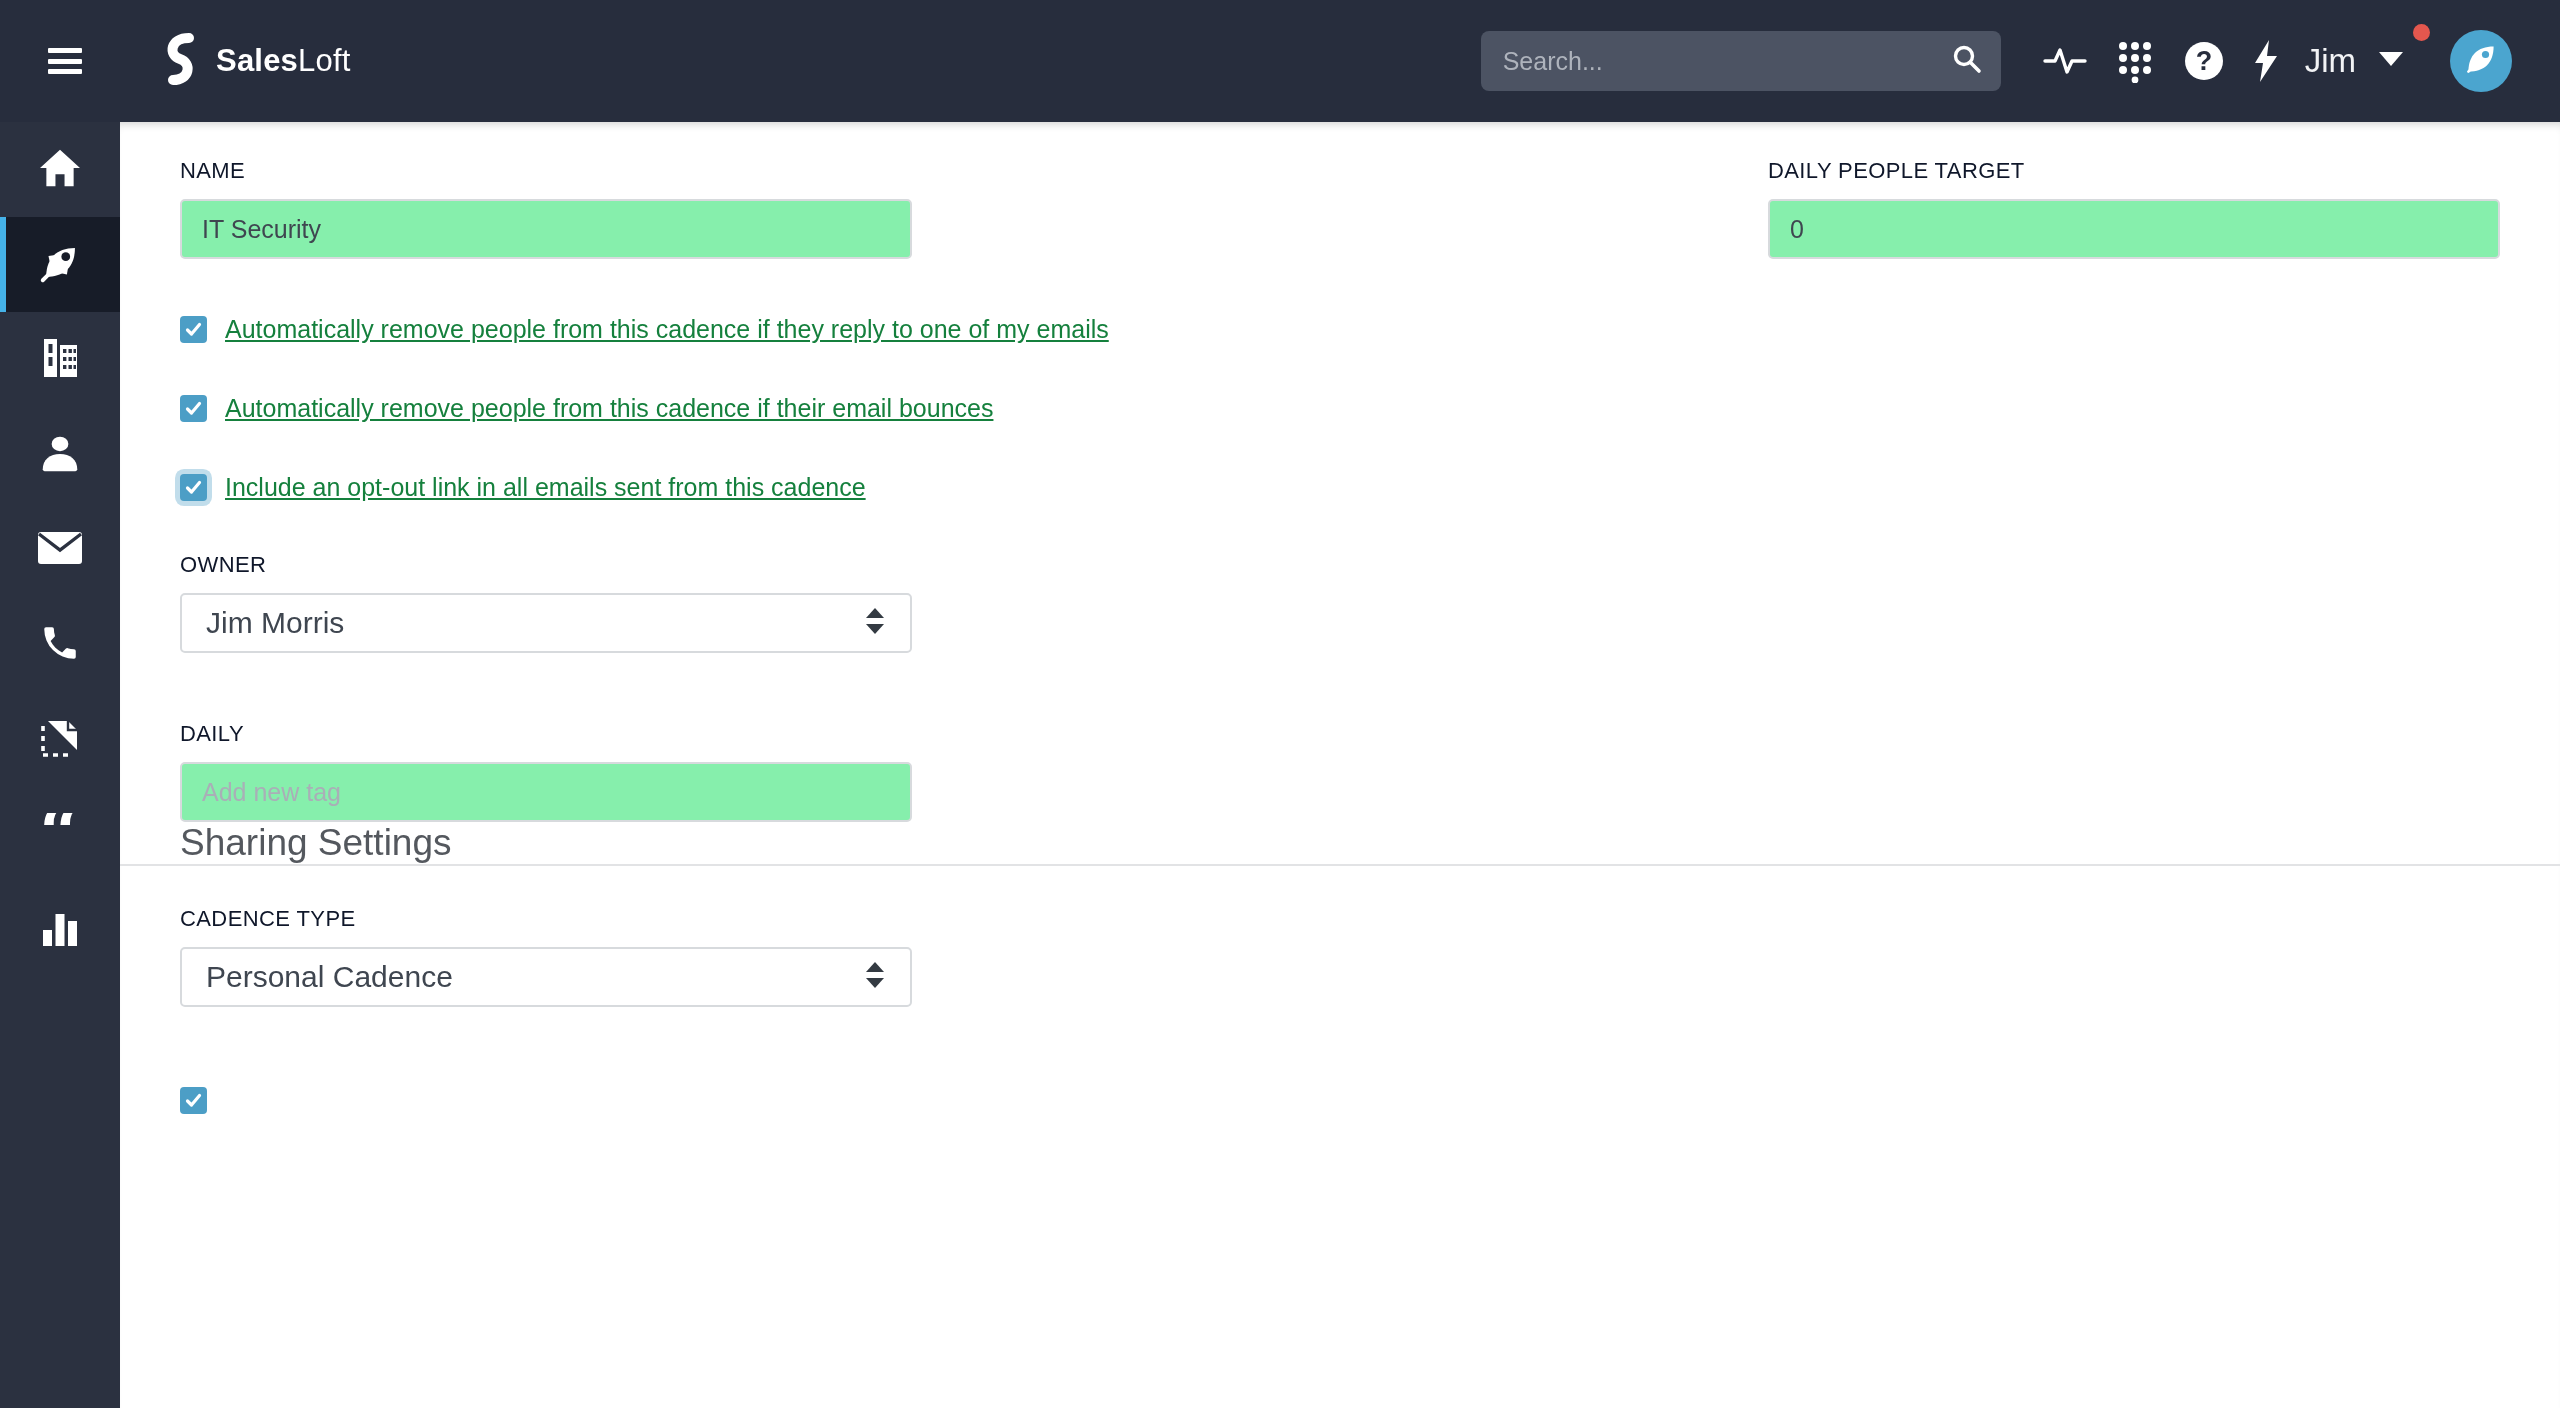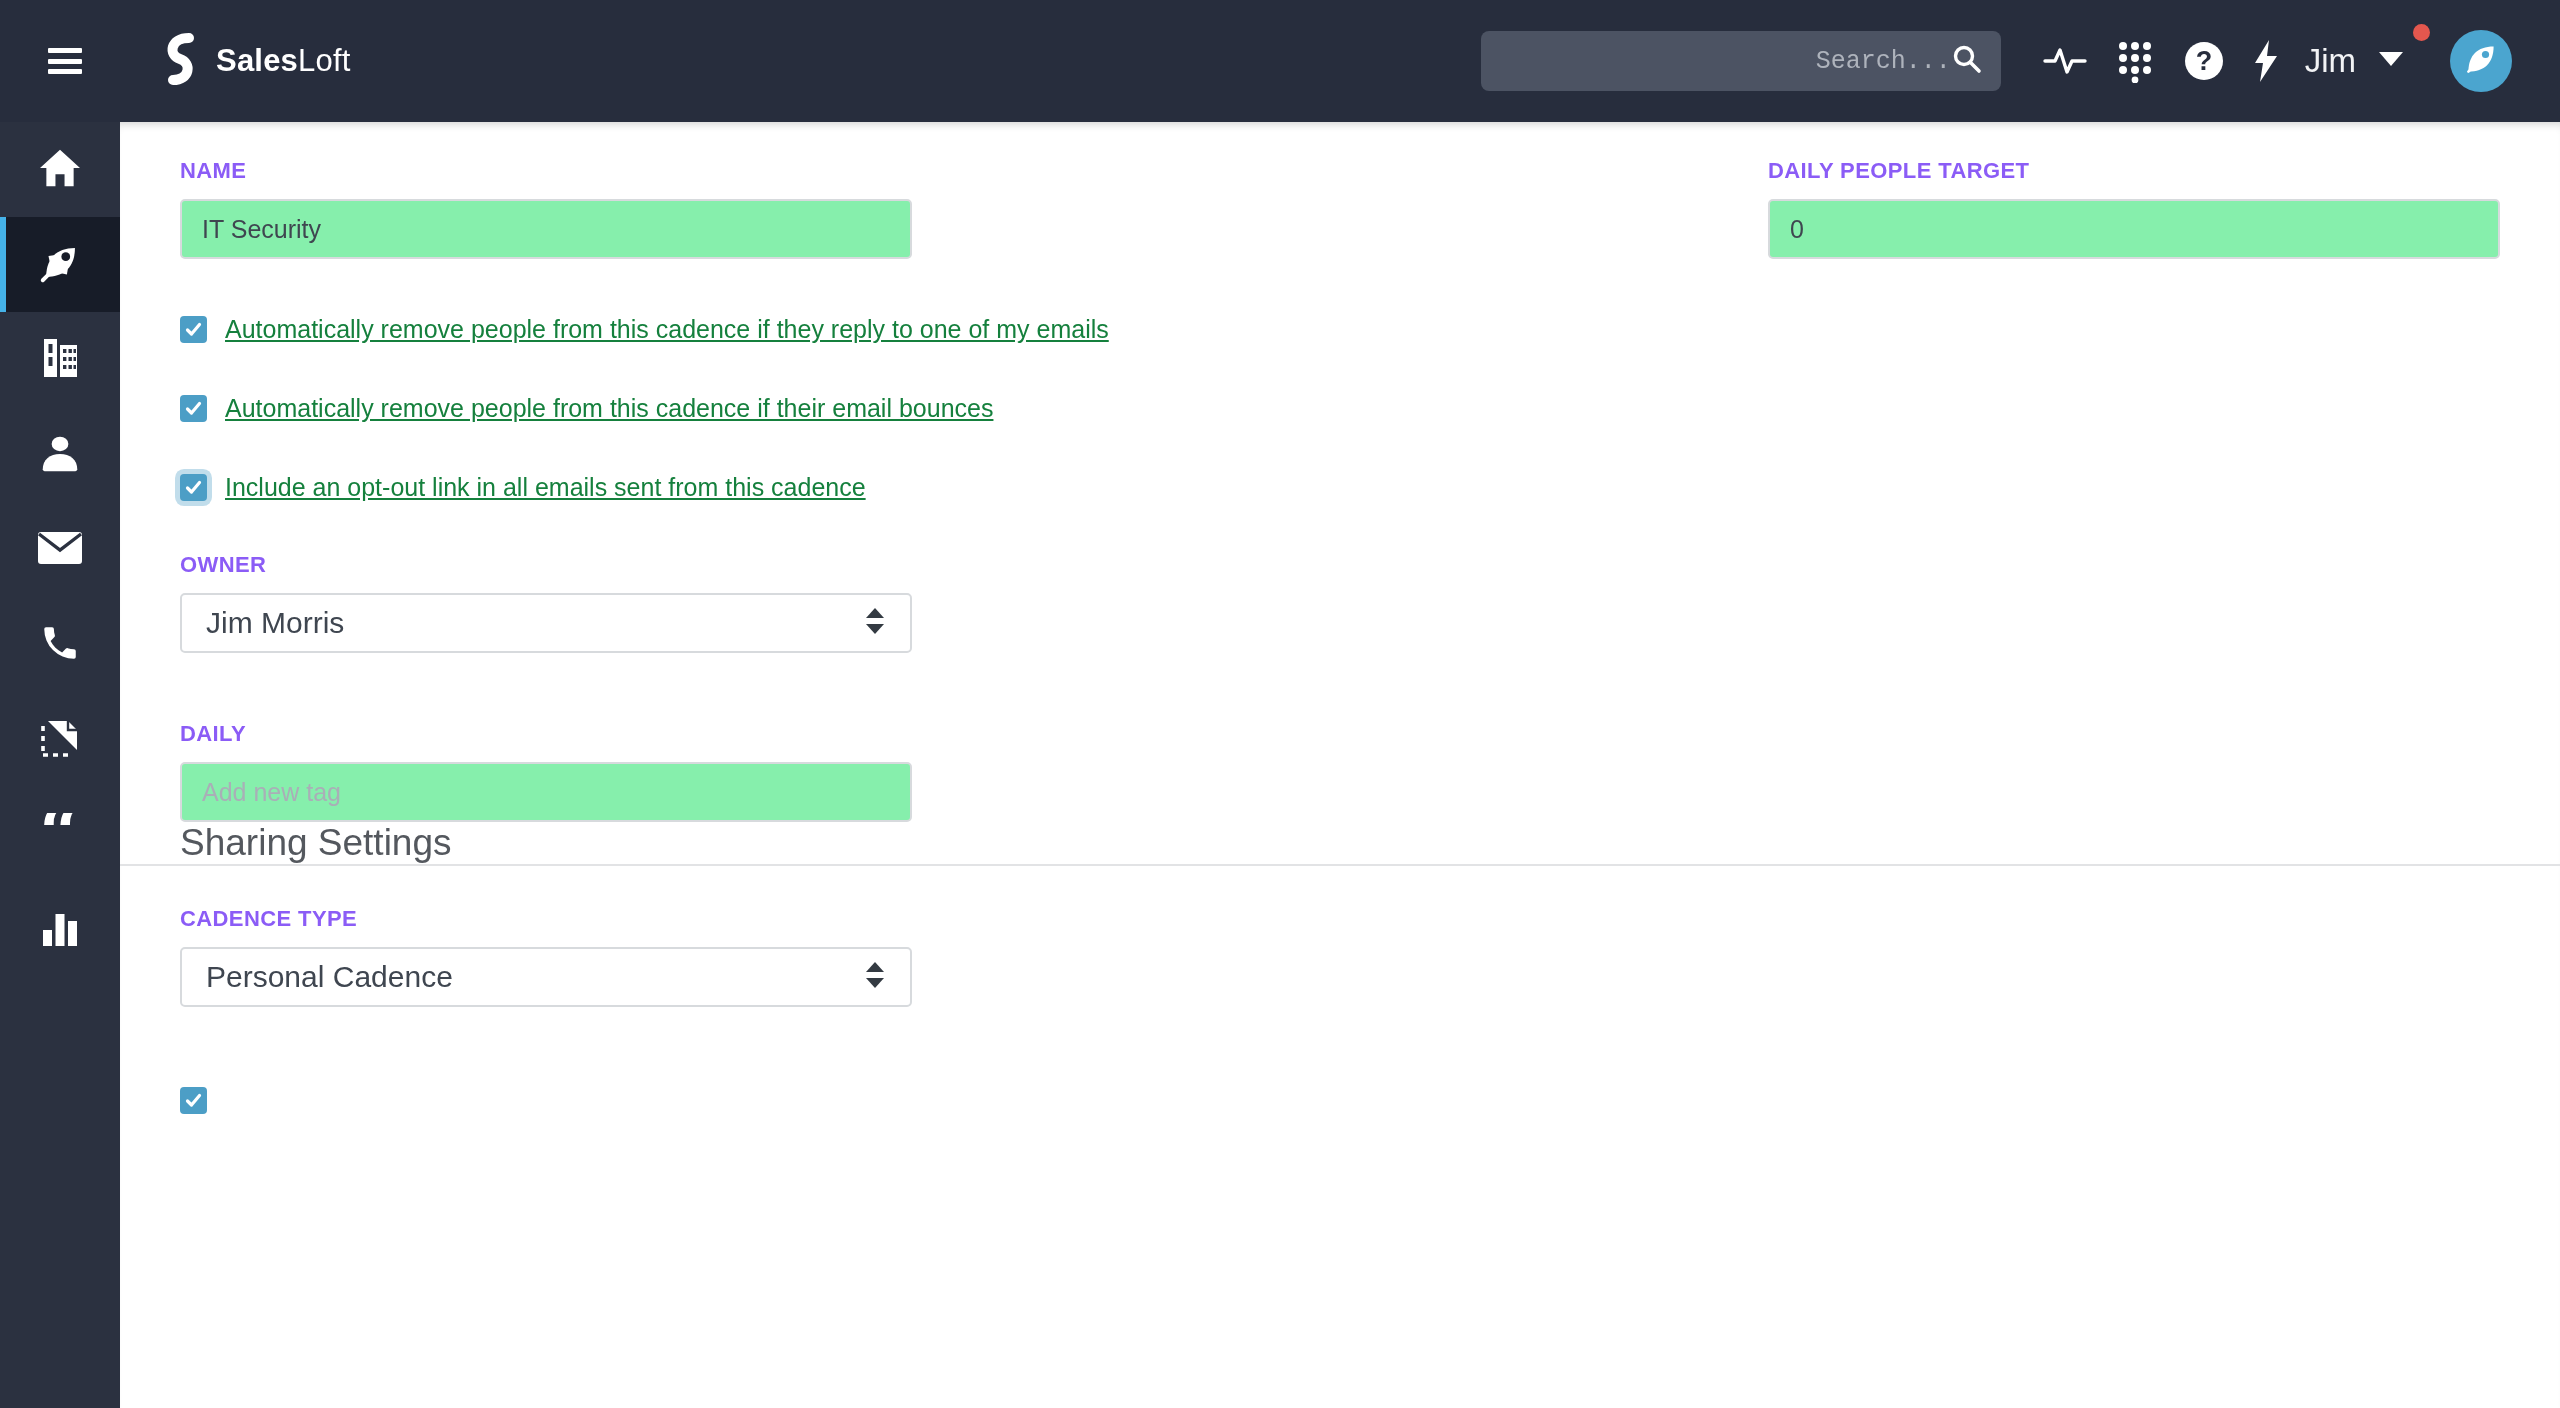--- a/index.html
+++ b/index.html
@@ -22,21 +22,21 @@
   .logo-text .bold { font-weight:700; }
   .logo-text .light { font-weight:300; }
 
   .nav-right { margin-left:auto; display:flex; align-items:center; margin-right:48px; }
   .search-box {
     width:520px; height:60px; background:#4c5363; border-radius:8px;
     display:flex; align-items:center; padding:0 18px 0 22px;
   }
   .search-box input {
     flex:1; background:transparent; border:none; outline:none;
-    font-size:25px; color:#e8eaed; font-family:Liberation Mono, monospace;text-align:right;
+    font-size:25px; color:#e8eaed; font-family:Liberation Sans, sans-serif;
   }
   .search-box input::placeholder { color:#aeb3bc; }
   .nav-icons { display:flex; align-items:center; margin-left:28px; }
   .nav-icon-btn { background:none; border:none; cursor:pointer; padding:0;
     margin:0 14px; display:flex; align-items:center; }
   .user-menu { display:flex; align-items:center; position:relative; margin-left:12px; cursor:pointer; }
   .user-name { font-size:33px; color:#f2f3f5; margin-right:22px; }
   .notif-dot { position:absolute; right:-26px; top:-18px; width:17px; height:17px;
     border-radius:50%; background:#e4574e; }
   .avatar { width:62px; height:62px; border-radius:50%; background:#4ba5cf;
@@ -64,21 +64,21 @@
     background:#ffffff; overflow:hidden;
     box-shadow:inset 0 8px 8px -6px rgba(0,0,0,0.18);
   }
   .page-header { padding:58px 60px 42px 52px; border-bottom:2px solid #e2e3e5; }
   .page-title { font-size:39px; font-weight:400; color:#54585e; }
 
   .form-area { padding:36px 60px 0 60px; }
   .form-row { display:flex; justify-content:space-between; }
   .field { width:732px; }
   .field-label {
-    display:block; font-size:22px; font-weight:700; color:#8b5cf6;
+    display:block; font-size:22px; font-weight:400; color:#0f172a;
     letter-spacing:0.4px; margin-bottom:15px;
   }
   .text-input {
     width:100%; height:60px; border:2px solid #d7dadd; border-radius:5px;
     font-size:25px; color:#3f4650; padding:0 20px;
     font-family:"Liberation Sans", sans-serif; outline:none; background:#86efac;
   }
   .text-input::placeholder { color:#a9afb7; }
 
   .checkbox-group { margin-top:56px; }

